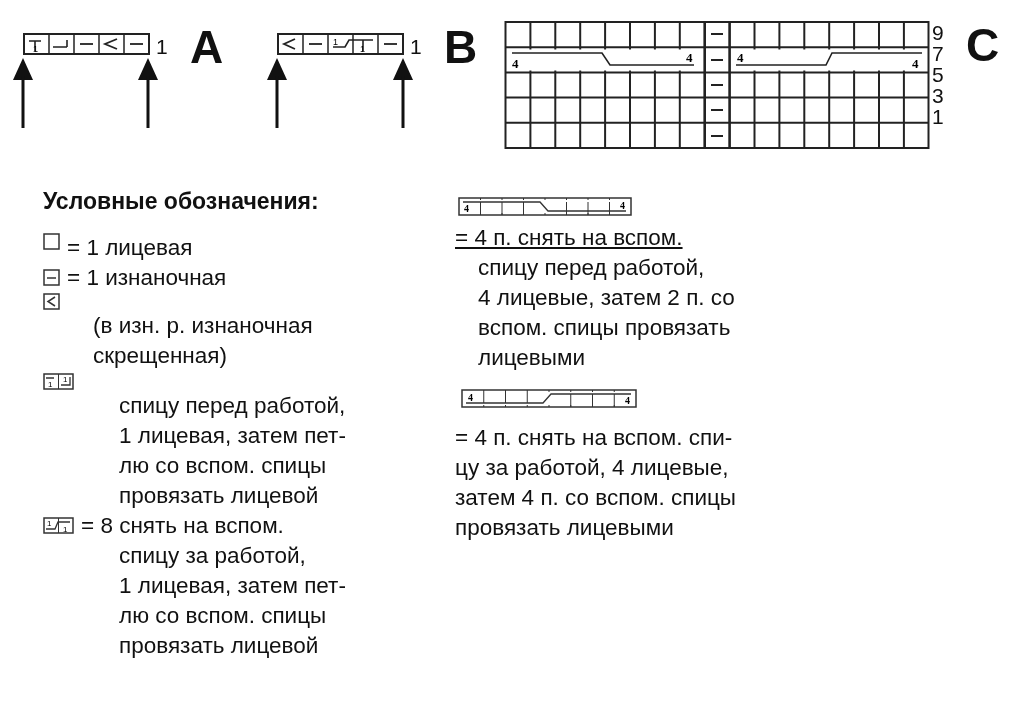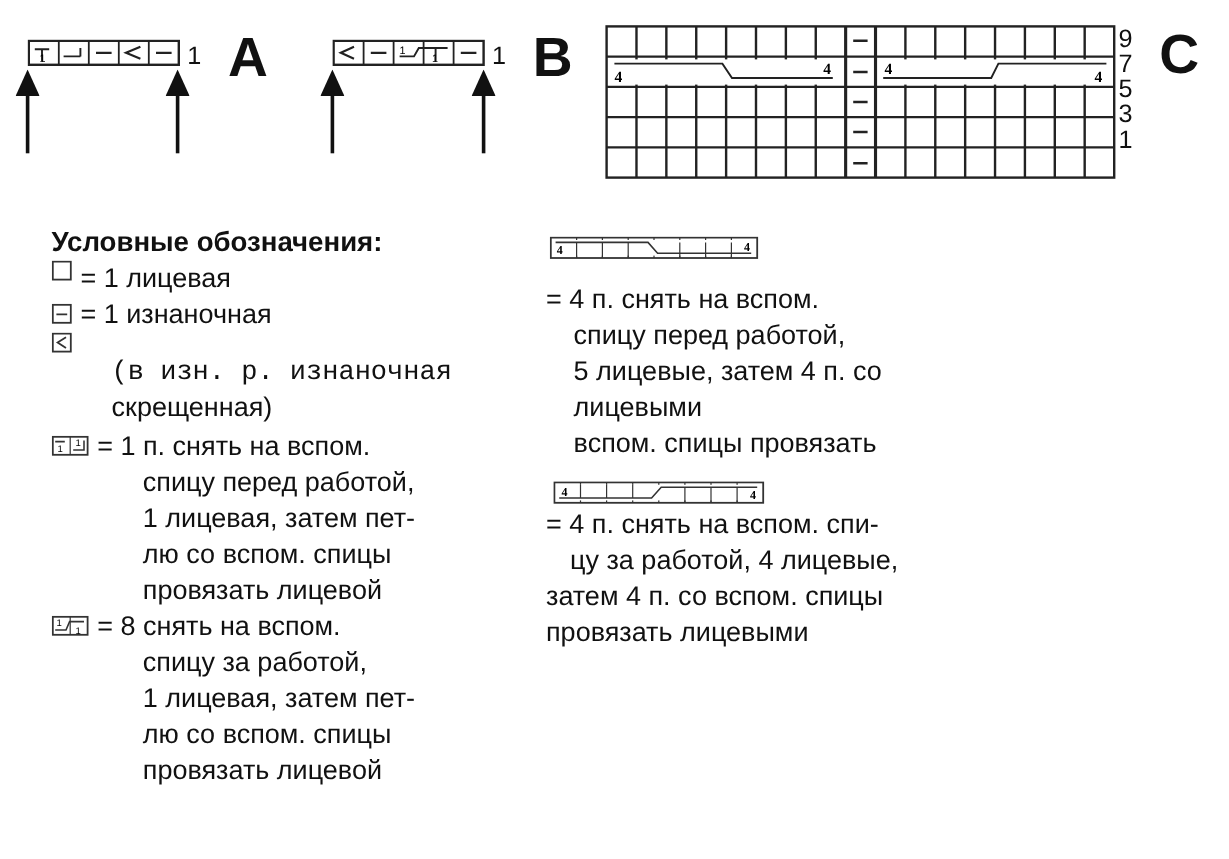--- a/index.html
+++ b/index.html
@@ -122,21 +122,21 @@
     <div class="rownum" style="height:21px;">9</div>
     <div class="rownum" style="height:21px;">7</div>
     <div class="rownum" style="height:21px;">5</div>
     <div class="rownum" style="height:21px;">3</div>
     <div class="rownum" style="height:21px;">1</div>
   </div>
   <span class="abs big-letter" style="left:462px;top:2px;">C</span>
 </div>
 
 <div class="abs" style="left:43px;top:188px;width:370px;">
-  <div class="legend-title" style="margin-bottom:2px;">Условные обозначения:</div>
+  <div class="legend-title" style="margin-bottom:18px;">Условные обозначения:</div>
 
   <div class="ltext" style="display:flex;">
     <svg width="18" height="18" style="margin-right:6px;">
         <rect x="1" y="1" width="15" height="15" fill="none" stroke="#333" stroke-width="1.5"></rect>
       </svg>
     <span>= 1 лицевая</span>
   </div>
 
   <div class="ltext" style="display:flex;align-items:center;">
     <svg width="18" height="18" style="margin-right:6px;">
@@ -146,34 +146,33 @@
     <span>= 1 изнаночная</span>
   </div>
 
   <div>
     <div class="ltext" style="display:flex;align-items:center;">
       <svg width="18" height="18" style="margin-right:6px;">
           <rect x="1" y="1" width="15" height="15" fill="none" stroke="#333" stroke-width="1.5"></rect>
           <path d="M12 4 L5 8.5 L12 13" fill="none" stroke="#333" stroke-width="1.5"></path>
         </svg>
     </div>
-    <div class="ltext just" style="padding-left:50px;width:306px;font-family:Liberation Mono, monospace;">(в изн. р. изнаночная</div>
+    <div class="ltext just" style="padding-left:50px;width:306px;">(в изн. р. изнаночная</div>
     <div class="ltext" style="padding-left:50px;">скрещенная)</div>
   </div>
 
   <div style="margin-top:2px;">
     <div class="ltext" style="display:flex;align-items:center;">
       <svg width="32" height="18" style="margin-right:6px;">
           <rect x="1" y="1" width="29" height="15" fill="none" stroke="#333" stroke-width="1.5"></rect>
           <line x1="15.5" y1="1" x2="15.5" y2="16" stroke="#333" stroke-width="1"></line>
           <path d="M3 5 H11 M18 12 H27 V4" fill="none" stroke="#333" stroke-width="1.3"></path>
           <text x="5" y="14" font-size="8" font-family="Liberation Sans, sans-serif">1</text>
           <text x="20" y="9" font-size="8" font-family="Liberation Sans, sans-serif">1</text>
         </svg>
-      <span>= 1 п. снять на вспом.</span>
     </div>
     <div class="ltext" style="padding-left:76px;">спицу перед работой,</div>
     <div class="ltext" style="padding-left:76px;">1 лицевая, затем пет-</div>
     <div class="ltext" style="padding-left:76px;">лю со вспом. спицы</div>
     <div class="ltext" style="padding-left:76px;">провязать лицевой</div>
   </div>
 
   <div>
     <div class="ltext" style="display:flex;align-items:center;">
       <svg width="32" height="18" style="margin-right:6px;">
@@ -211,25 +210,25 @@
           <line x1="22.5" y1="5" x2="22.5" y2="18"></line>
           <line x1="44" y1="5" x2="44" y2="18"></line>
           <line x1="65.5" y1="5" x2="65.5" y2="18"></line>
           <line x1="108.5" y1="5" x2="108.5" y2="18"></line>
           <line x1="130" y1="5" x2="130" y2="18"></line>
           <line x1="151.5" y1="5" x2="151.5" y2="18"></line>
         </g>
       <text x="6" y="15" font-size="10" font-weight="bold" font-family="Liberation Serif, serif">4</text>
       <text x="162" y="12" font-size="10" font-weight="bold" font-family="Liberation Serif, serif">4</text>
     </svg>
-    <div class="ltext just" style="width:353px;margin-top:18px;">= 4 п. снять на вспом.</div>
+    <div class="ltext just" style="width:353px;margin-top:6px;text-decoration:underline;">= 4 п. снять на вспом.</div>
     <div class="ltext just" style="width:330px;padding-left:23px;">спицу перед работой,</div>
-    <div class="ltext" style="padding-left:23px;">5 лицевые, затем 4 п. со</div>
+    <div class="ltext" style="padding-left:23px;">4 лицевые, затем 2 п. со</div>
+    <div class="ltext" style="padding-left:23px;">вспом. спицы провязать</div>
     <div class="ltext" style="padding-left:23px;">лицевыми</div>
-    <div class="ltext" style="padding-left:23px;">вспом. спицы провязать</div>
   </div>
 
   <div style="margin-top:16px;">
     <svg width="180" height="20" style="margin-left:6px;">
       <rect x="1" y="1" width="174" height="17" fill="none" stroke="#333" stroke-width="1.5"></rect>
       <g stroke="#333" stroke-width="1">
         <line x1="22.75" y1="1" x2="22.75" y2="18"></line>
           <line x1="44.5" y1="1" x2="44.5" y2="18"></line>
           <line x1="66.25" y1="1" x2="66.25" y2="18"></line>
           <line x1="88" y1="1" x2="88" y2="18"></line>
@@ -243,18 +242,18 @@
           <line x1="22.75" y1="3" x2="22.75" y2="14"></line>
           <line x1="44.5" y1="3" x2="44.5" y2="14"></line>
           <line x1="66.25" y1="3" x2="66.25" y2="14"></line>
           <line x1="109.75" y1="5" x2="109.75" y2="18"></line>
           <line x1="131.5" y1="5" x2="131.5" y2="18"></line>
           <line x1="153.25" y1="5" x2="153.25" y2="18"></line>
         </g>
       <text x="7" y="12" font-size="10" font-weight="bold" font-family="Liberation Serif, serif">4</text>
       <text x="164" y="15" font-size="10" font-weight="bold" font-family="Liberation Serif, serif">4</text>
     </svg>
-    <div class="ltext just" style="width:360px;margin-top:1px;">= 4 п. снять на вспом. спи-</div>
-    <div class="ltext just" style="width:360px;margin-left:20px;">цу за работой, 4 лицевые,</div>
+    <div class="ltext just" style="width:360px;margin-top:14px;">= 4 п. снять на вспом. спи-</div>
+    <div class="ltext just" style="width:360px;">цу за работой, 4 лицевые,</div>
     <div class="ltext">затем 4 п. со вспом. спицы</div>
     <div class="ltext">провязать лицевыми</div>
   </div>
 </div>
 
 </body></html>

